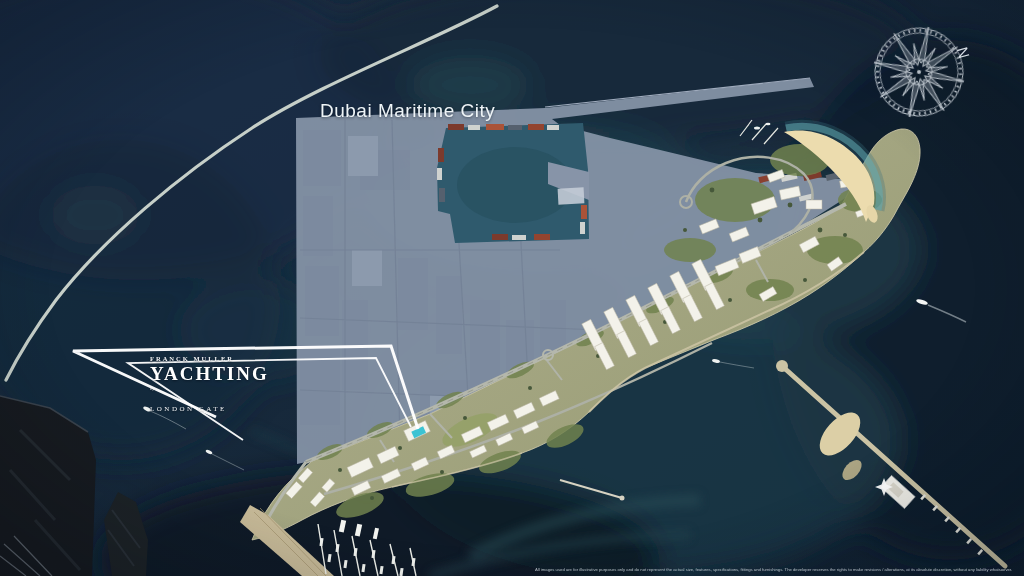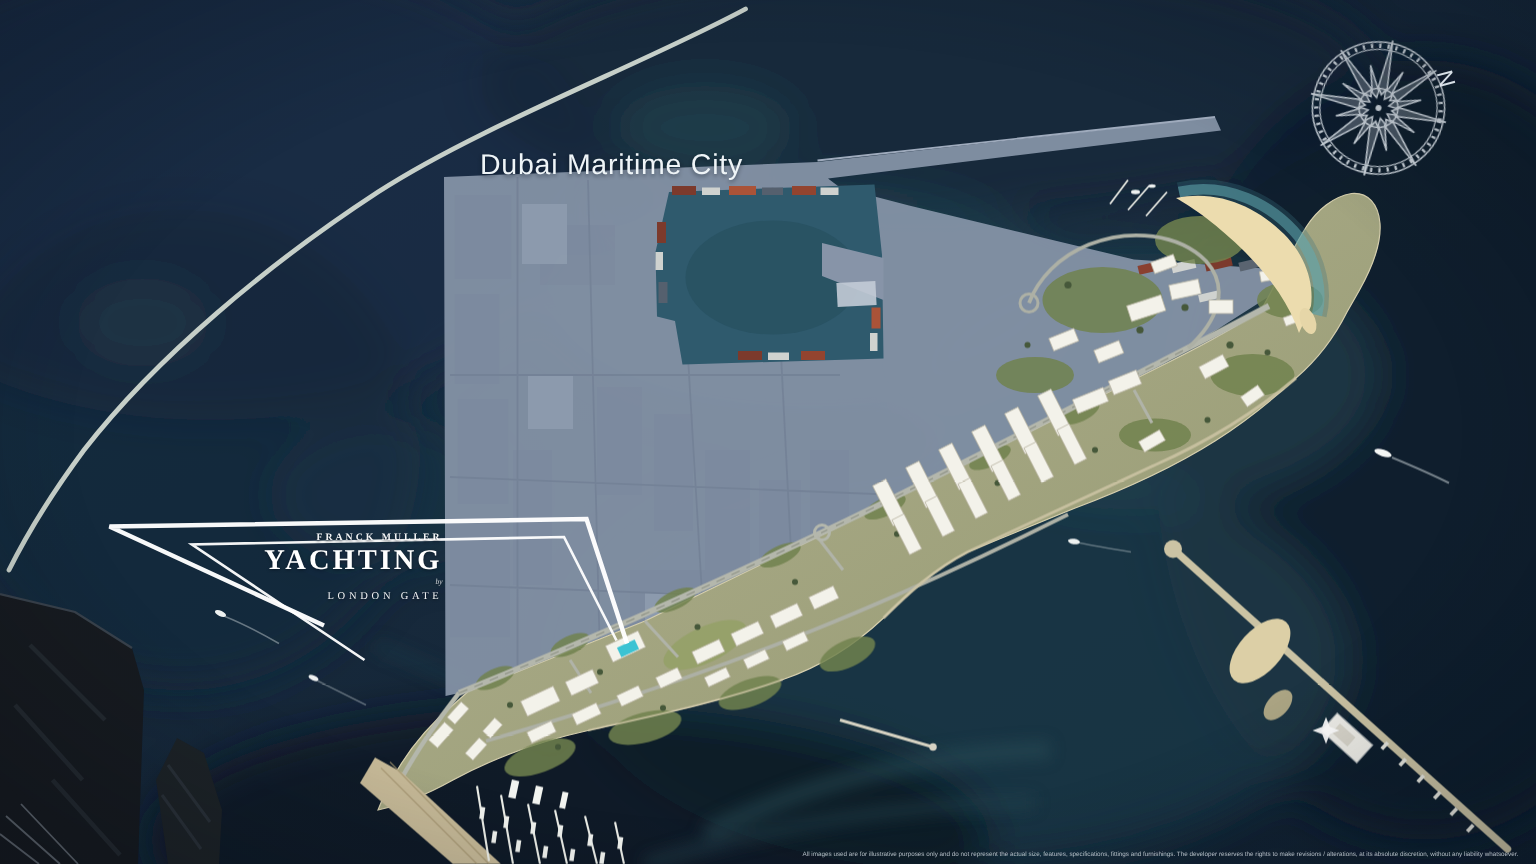--- a/index.html
+++ b/index.html
@@ -1,27 +1,27 @@
 <!DOCTYPE html>
 <html><head>
 <meta charset="utf-8">
 <style>
   html,body{margin:0;padding:0;background:#0d1622;}
   .stage{position:relative;width:1024px;height:576px;overflow:hidden;
          font-family:"Liberation Sans",sans-serif;}
   .stage svg{position:absolute;left:0;top:0;}
   .lbl-city{position:absolute;left:320px;top:100px;color:#eef4f7;font-size:19px;
             letter-spacing:.5px;font-weight:500;text-shadow:0 1px 3px rgba(0,10,20,.45);}
-  .callout-text{position:absolute;left:150px;top:355px;width:145px;text-align:right;
+  .callout-text{position:absolute;left:150px;top:355px;width:145px;text-align:left;
                 color:#ffffff;font-family:"Liberation Serif",serif;
                 text-shadow:0 1px 2px rgba(0,10,20,.5);}
   .c-top{font-size:6.5px;letter-spacing:2px;font-weight:bold;opacity:.95;}
   .c-main{font-size:19px;letter-spacing:2px;margin-top:1px;font-weight:600;}
   .c-by{font-size:5px;font-style:italic;opacity:.8;margin-top:1px;}
-  .c-bottom{font-size:7px;letter-spacing:2.5px;margin-top:2px;opacity:.95;}
+  .c-bottom{font-size:7px;letter-spacing:2.5px;margin-top:14px;opacity:.95;}
   .north{position:absolute;left:958px;top:44px;color:#e4ebf2;font-size:15px;
          transform:rotate(75deg);opacity:.95;}
   .disclaimer{position:absolute;right:12px;bottom:4px;color:#ccd4db;font-size:7px;
               white-space:nowrap;opacity:.88;transform:scale(.6);transform-origin:bottom right;}
 </style>
 </head>
 <body>
 
 <div class="stage">
 <svg width="1024" height="576" viewBox="0 0 1024 576">

